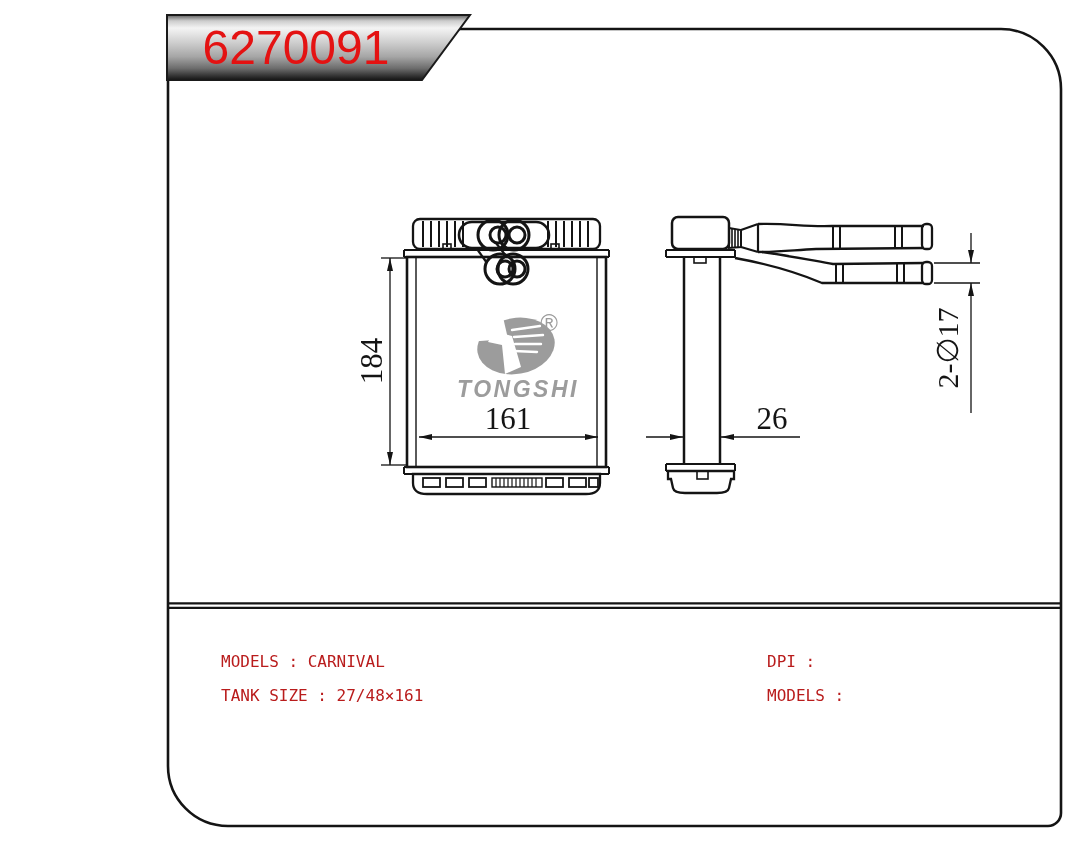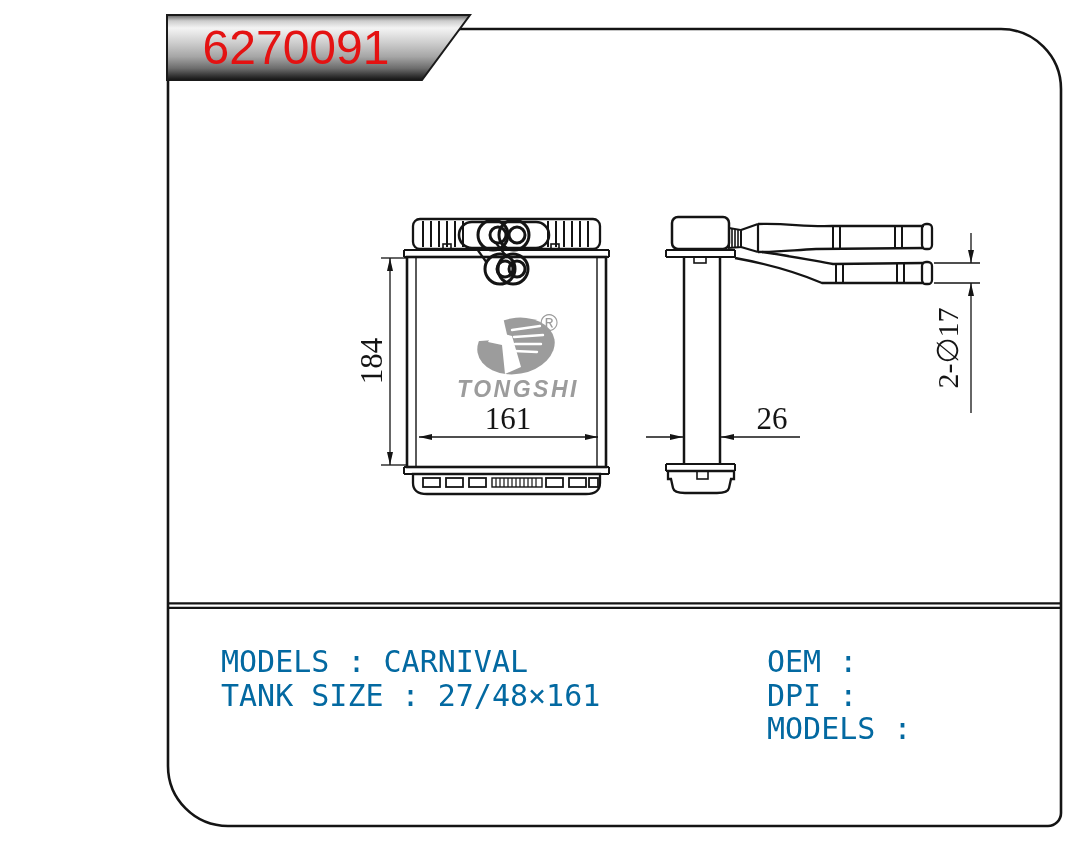--- a/index.html
+++ b/index.html
@@ -3,22 +3,22 @@
 <meta charset="utf-8">
 <style>
   html,body{margin:0;padding:0;background:#fff;}
   body{width:1071px;height:844px;position:relative;overflow:hidden;
        font-family:"Liberation Sans",sans-serif;}
   #stage{position:absolute;left:0;top:0;width:1071px;height:844px;}
   .specs{position:absolute;top:645px;left:0;width:1071px;color:#111;}
   .spec-col{position:absolute;top:0;}
   .spec-col.left{left:221px;}
   .spec-col.right{left:767px;}
-  .spec-line{font-family:"DejaVu Sans Mono",monospace;font-size:30px;
-             line-height:33.5px;white-space:pre;color:#0369a1;}
+  .spec-line{font-family:"DejaVu Sans Mono",monospace;font-size:16px;
+             line-height:33.5px;white-space:pre;color:#b91c1c;}
 </style>
 </head>
 <body>
 
 <svg id="stage" viewBox="0 0 1071 844">
   <defs>
     <linearGradient id="bannerGrad" x1="0" y1="0" x2="0" y2="1">
       <stop offset="0" stop-color="#5f5f5f"></stop>
       <stop offset="0.09" stop-color="#cccccc"></stop>
       <stop offset="0.2" stop-color="#f4f4f4"></stop>
@@ -221,17 +221,16 @@
     <text x="518" y="397" text-anchor="middle" font-family="Liberation Sans, sans-serif" font-size="23" font-weight="bold" font-style="italic" letter-spacing="2.5" fill="#9c9c9c">TONGSHI</text>
   </g>
 </svg>
 
 <div class="specs">
   <div class="spec-col left">
     <div class="spec-line">MODELS : CARNIVAL</div>
     <div class="spec-line">TANK SIZE : 27/48×161</div>
   </div>
   <div class="spec-col right">
-    <div class="spec-line">OEM :</div>
     <div class="spec-line">DPI :</div>
     <div class="spec-line">MODELS :</div>
   </div>
 </div>
 
 </body></html>

